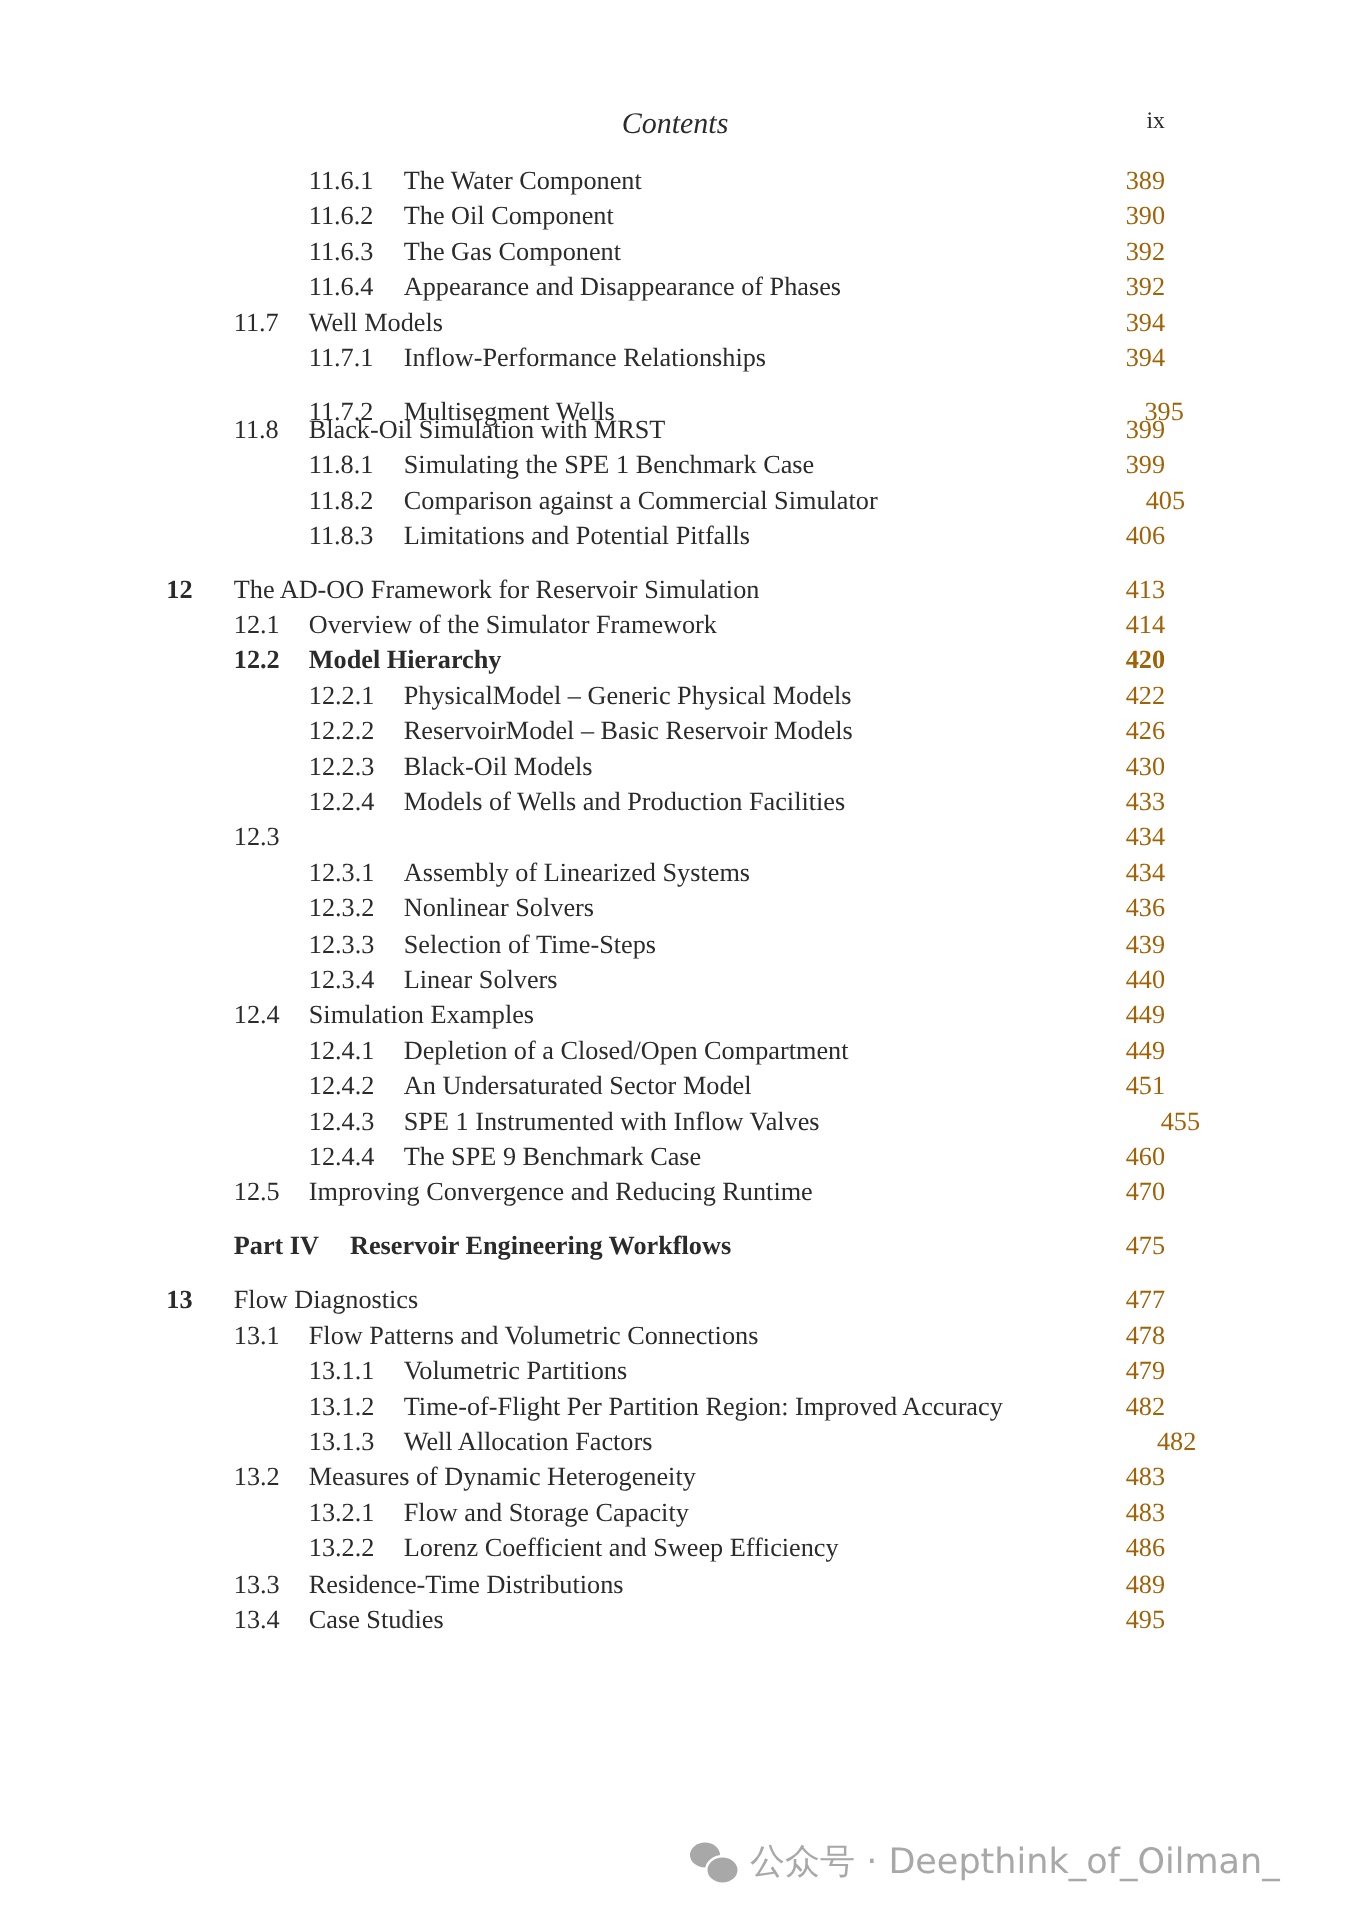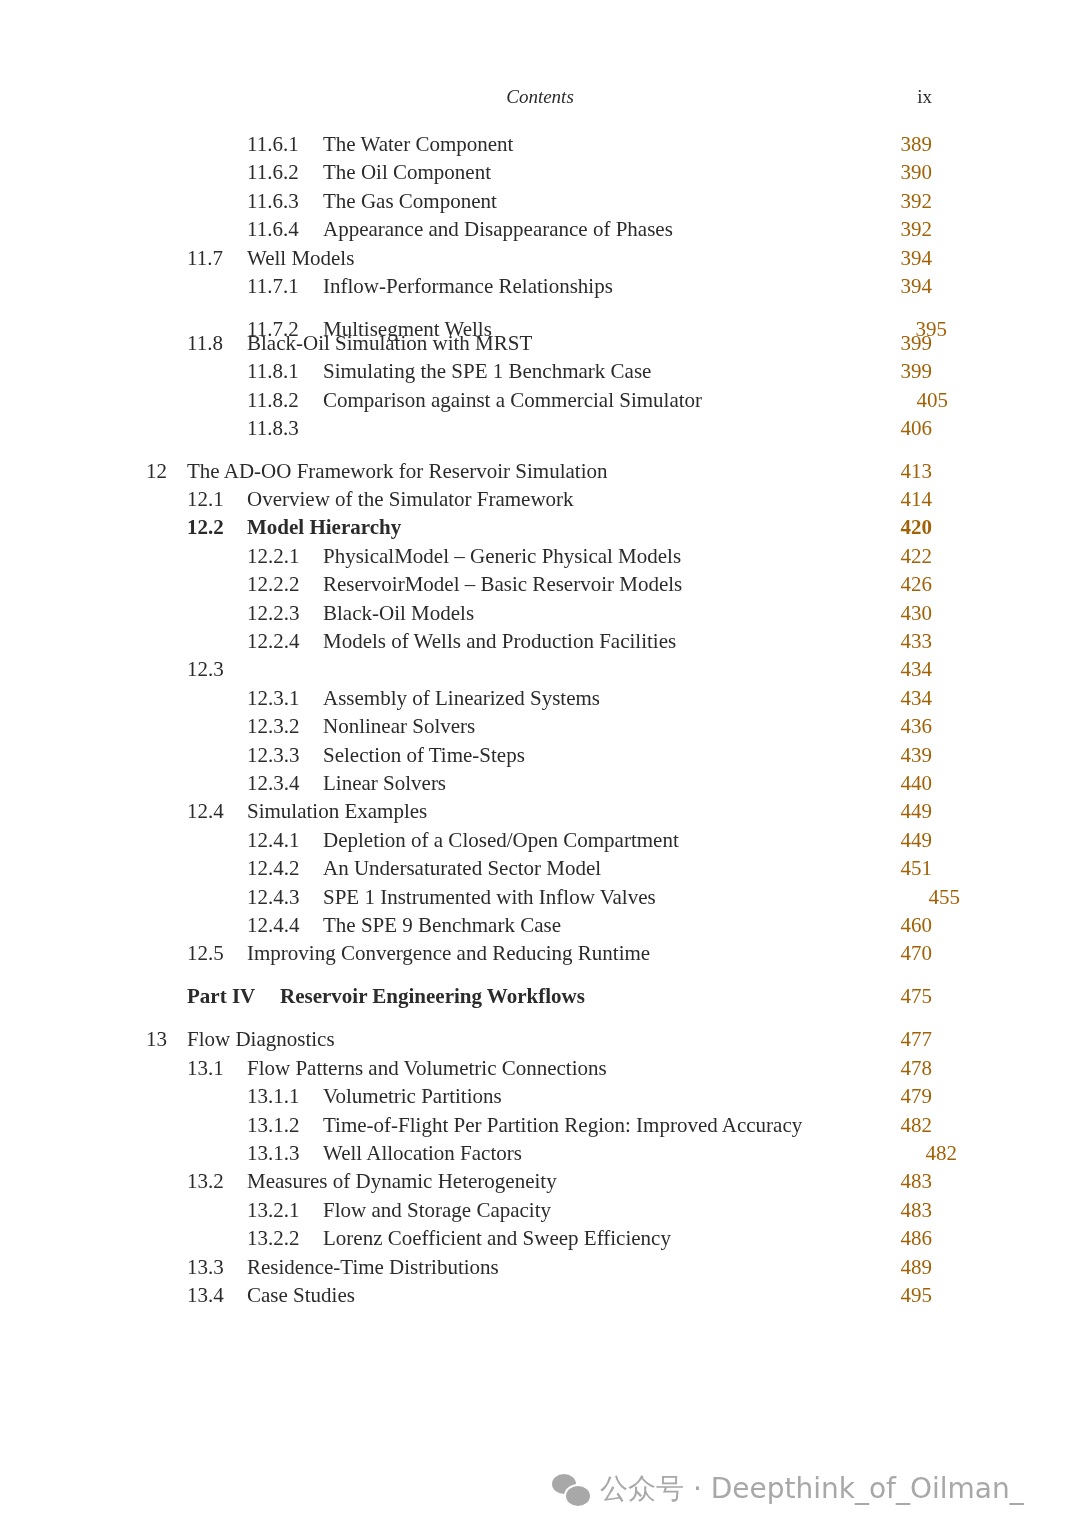--- a/index.html
+++ b/index.html
@@ -1,26 +1,26 @@
 <!DOCTYPE html>
 <html><head>
 <meta charset="utf-8">
 <style>
   html, body { margin: 0; padding: 0; background: #ffffff; }
   body { width: 1080px; height: 1532px; position: relative; overflow: hidden;
          font-family: "Liberation Serif", "DejaVu Serif", serif; color: #2b2b2b; }
   .header-title { position: absolute; top: 86px; left: 0; width: 1080px; text-align: center;
-                  font-style: italic; font-size: 19px; }
+                  font-style: italic; font-size: 24px; }
   .header-pageno { position: absolute; top: 86px; right: 148px; font-size: 19px; }
   .toc { position: absolute; top: 130px; left: 0; width: 1080px; }
   .row { position: absolute; left: 0; width: 1080px; height: 28px; font-size: 21px; line-height: 28px; white-space: nowrap; }
   .num { position: absolute; }
   .title { position: absolute; }
   .page { position: absolute; right: 148px; color: #a16207; }
-  .lvl0 .num { left: 146px; } .lvl0 .title { left: 187px; }
+  .lvl0 .num { left: 133px; font-weight: bold; } .lvl0 .title { left: 187px; }
   .lvl1 .num { left: 187px; } .lvl1 .title { left: 247px; }
   .lvl2 .num { left: 247px; } .lvl2 .title { left: 323px; }
   .part .num { left: 187px; font-weight: bold; } .part .title { left: 280px; font-weight: bold; }
   .watermark { position: absolute; top: 1470px; left: 552px; font-family: "DejaVu Sans", sans-serif;
                font-size: 28px; color: #a8a8a8; white-space: nowrap; display: flex; align-items: center; gap: 8px; }
   .wm-icon { width: 40px; height: 34px; position: relative; display: inline-block; }
   .wm-icon .b1 { position: absolute; left: 0; top: 2px; width: 24px; height: 20px; border-radius: 50%; background: #a8a8a8; }
   .wm-icon .b2 { position: absolute; left: 12px; top: 12px; width: 24px; height: 20px; border-radius: 50%; background: #a8a8a8; border: 2px solid #fff; }
 </style>
 </head>
@@ -75,20 +75,21 @@
       <span class="title">Simulating the SPE 1 Benchmark Case</span>
       <span class="page">399</span>
     </div>
     <div class="row lvl2" style="top: 255.6px; padding-left: 16px;">
       <span class="num">11.8.2</span>
       <span class="title">Comparison against a Commercial Simulator</span>
       <span class="page">405</span>
     </div>
     <div class="row lvl2" style="top: 284px;">
       <span class="num">11.8.3</span>
+      <span class="title">Limitations and Potential Pitfalls</span>
       <span class="page">406</span>
     </div>
     <div class="row lvl0" style="top: 326.5px;">
       <span class="num">12</span>
       <span class="title">The AD-OO Framework for Reservoir Simulation</span>
       <span class="page">413</span>
     </div>
     <div class="row lvl1" style="top: 354.9px;">
       <span class="num">12.1</span>
       <span class="title">Overview of the Simulator Framework</span>

